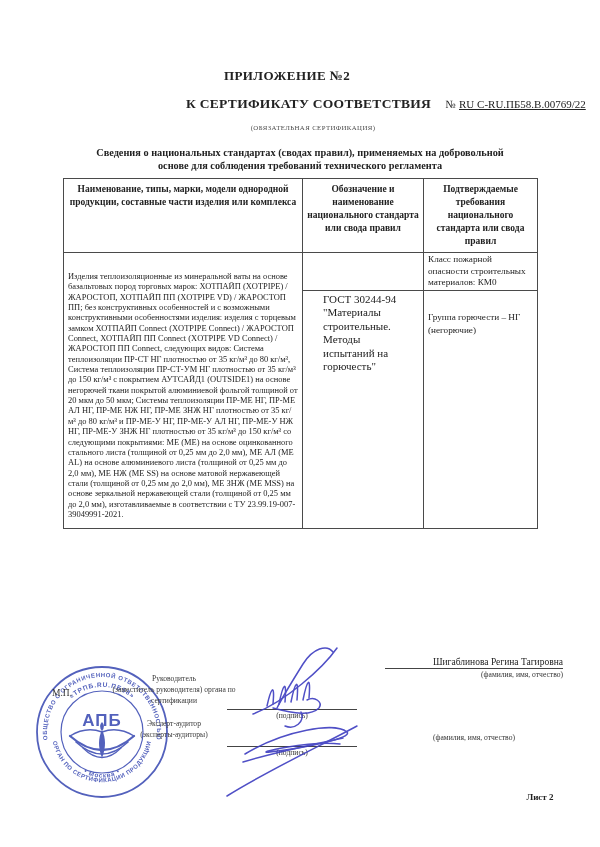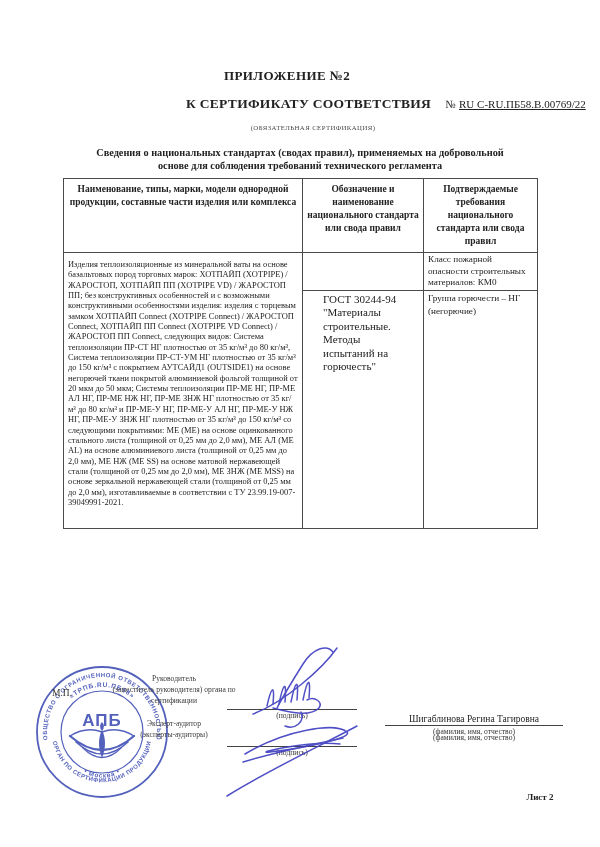--- a/index.html
+++ b/index.html
@@ -18,35 +18,35 @@
     font-size:6.8px;color:#4a4a4a;letter-spacing:.4px;}
   .subtitle{position:absolute;top:146px;left:0;width:100%;text-align:center;
     font-size:10.3px;font-weight:bold;line-height:13px;}
   
   table.main{position:absolute;left:63px;top:178px;width:474px;border-collapse:collapse;
     table-layout:fixed;}
   table.main td,table.main th{border:1px solid #4a4a4a;vertical-align:top;}
   th.h{font-size:9.5px;font-weight:bold;text-align:center;vertical-align:middle;
     line-height:13px;padding:4px 4px;height:62px;}
   .col1{width:239px;} .col2{width:121px;} .col3{width:114px;}
-  td.product{font-size:8.45px;line-height:10.35px;padding:6px 4px 2px 4px;text-align:left;}
+  td.product{font-size:8.45px;line-height:10.35px;padding:18px 4px 2px 4px;text-align:left;}
   td.req-top{font-size:9.2px;line-height:11.5px;padding:1px 4px;height:33px;}
   td.standard{font-size:11px;line-height:13.5px;padding:2px 20px;height:233px;}
-  td.req-bot{font-size:9.2px;line-height:13.5px;padding:1px 4px;}
+  td.req-bot{font-size:9.2px;line-height:13.5px;padding:20px 4px;}
   
   .mp{position:absolute;left:52px;top:688px;font-size:9.5px;color:#333;}
   .role1{position:absolute;left:98px;top:674px;width:152px;text-align:center;
     font-size:7.6px;line-height:10.8px;color:#3a3a3a;}
   .role2{position:absolute;left:98px;top:719px;width:152px;text-align:center;
     font-size:7.6px;line-height:10.8px;color:#3a3a3a;}
   .signline{position:absolute;left:227px;width:130px;border-top:1px solid #444;
     text-align:center;font-size:7.6px;color:#333;padding-top:1px;}
   .signline.s1{top:709px;} .signline.s2{top:746px;}
   .nameblock{position:absolute;left:385px;width:178px;text-align:center;}
-  .nameblock.n1{top:714px;} .nameblock.n2{top:732px;}
+  .nameblock.n1{top:657px;text-align:right;} .nameblock.n2{top:732px;}
   .nameblock .name{font-size:9.5px;border-bottom:1px solid #444;padding-bottom:1px;}
   .nameblock .caption{font-size:7.6px;color:#333;padding-top:1px;}
   .sheet{position:absolute;left:510px;top:792px;width:60px;text-align:center;
     font-size:9px;font-weight:600;}
   
   svg.stamp{position:absolute;left:30px;top:660px;opacity:.82;}
   svg.sigs{position:absolute;left:215px;top:638px;opacity:.9;}
   .stamp-ring-text{font-family:"Liberation Sans",sans-serif;font-weight:bold;}
 </style>
 </head>

